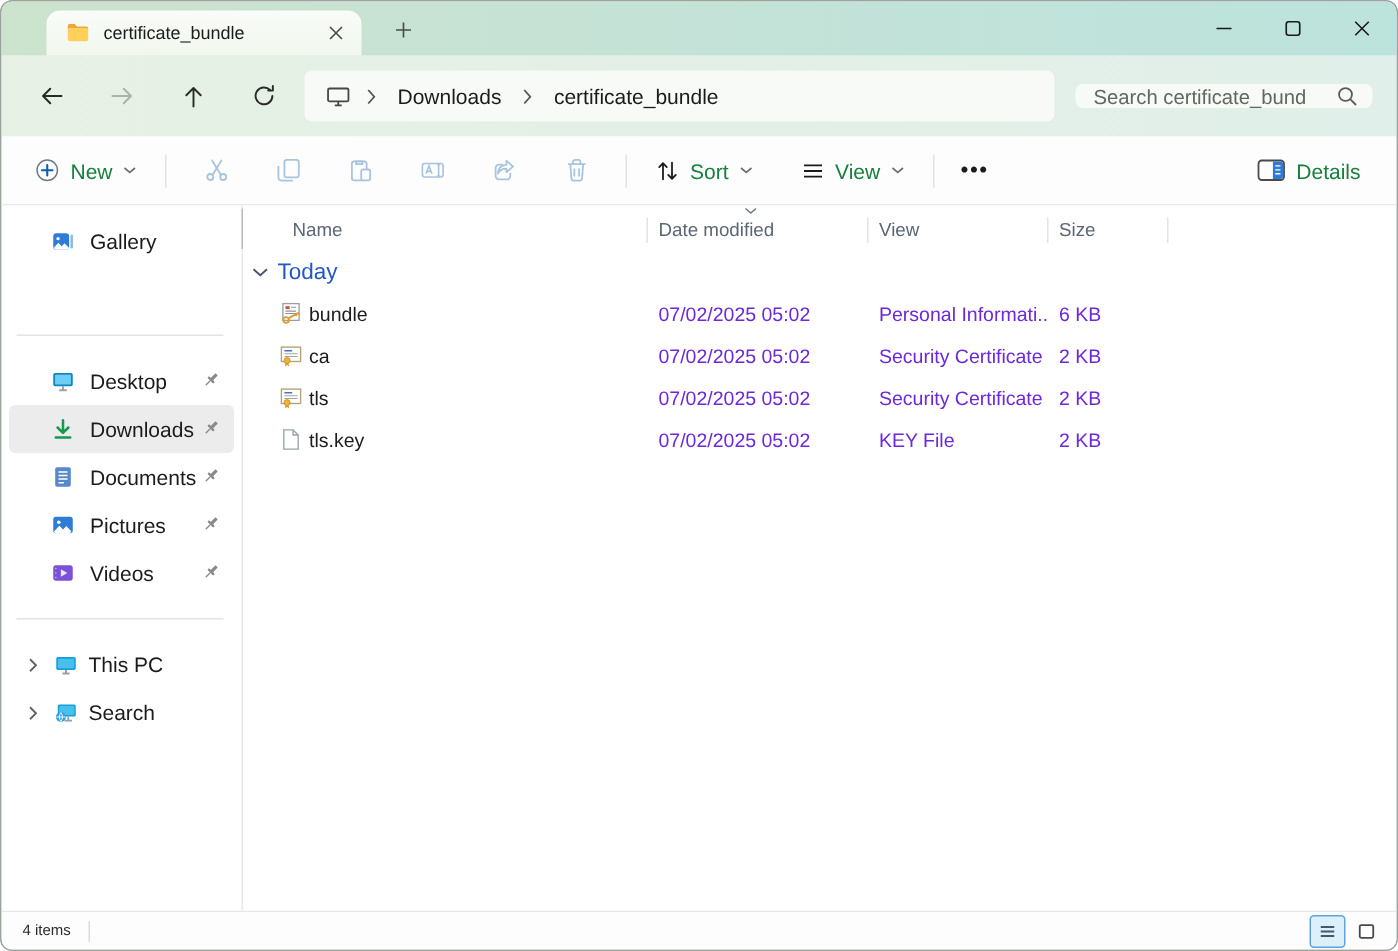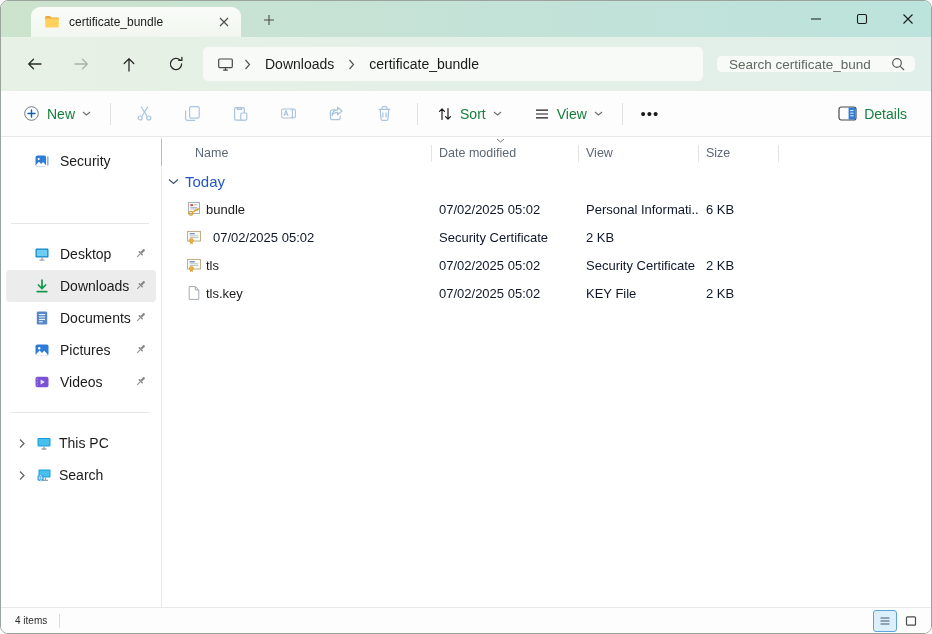--- a/index.html
+++ b/index.html
@@ -101,21 +101,21 @@
 
   .group-row { position:absolute; top: 36px; left: 6px; display:flex; align-items:center; gap: 6px; }
   .group-label { font-size: 15px; color: #2257c4; }
 
   .rows { position:absolute; top: 58px; left: 0; right: 8px; }
   .frow {
     height: 28px; display: grid;
     grid-template-columns: 24px 20px 226px 147px 120px 80px;
     align-items: center;
   }
-  .fcell { font-size: 13px; color: #0f172a; white-space: nowrap; overflow:hidden; }
+  .fcell { font-size: 13px; color: #6d28d9; white-space: nowrap; overflow:hidden; }
   .fname { color: #1b1b1b; }
   .fdate, .ftype, .fsize { padding-left: 7px; }
   .ficon { display:flex; align-items:center; }
 
   
   .statusbar {
     flex: 1; border-top: 1px solid #e8e8e8; background:#fdfdfd;
     display: flex; align-items: center; padding: 0 8px 0 14px;
   }
   .status-count { font-size: 10px; color: #2b2b2b; }
@@ -339,21 +339,21 @@
     <div class="sidebar">
       <div class="side-item">
         <span>
           <svg width="16" height="16" viewBox="0 0 16 16">
               <rect x="1.5" y="2.5" width="10.6" height="11" rx="2" fill="#2e7cd6"></rect>
               <circle cx="4.7" cy="6.1" r="1.1" fill="#fff"></circle>
               <path d="M1.9 12.1l3-3.3 2.2 2.3 1.9-2 3.1 3.2v.1a1.9 1.9 0 0 1-1.9 1.1H3.5a1.9 1.9 0 0 1-1.6-1.4z" fill="#fff"></path>
               <rect x="13" y="3.3" width="1.6" height="9.4" rx="0.8" fill="#8ab6e8"></rect>
             </svg>
         </span>
-        <span>Security</span>
+        <span>Gallery</span>
       </div>
 
       <div class="side-gap1"></div>
       <div class="side-divider"></div>
       <div class="side-gap2"></div>
 
       <div class="side-item h32">
         <span>
           <svg width="16" height="16" viewBox="0 0 16 16">
               <rect x="1.5" y="2.6" width="13" height="8.9" rx="1.2" fill="#0f87c6"></rect>
@@ -543,20 +543,21 @@
           <span></span>
           <span class="ficon">
             <svg width="16" height="16" viewBox="0 0 16 16">
                 <rect x="1.6" y="2.4" width="12.8" height="9.6" fill="#fffef6" stroke="#b4a27a" stroke-width="0.9"></rect>
                 <path d="M3.6 4.8h5.2" stroke="#4a71c8" stroke-width="1.1"></path>
                 <path d="M3.6 6.8h8.8M3.6 8.6h8.8" stroke="#9aa6b4" stroke-width="0.7"></path>
                 <circle cx="5.4" cy="11.4" r="2" fill="#f2b33c" stroke="#c58f23" stroke-width="0.6"></circle>
                 <path d="M4.5 13l-.8 2.3 1.7-1 1.5 1-.6-2.3" fill="#d99b27"></path>
               </svg>
           </span>
+          <span class="fcell fname">ca</span>
           <span class="fcell fdate">07/02/2025 05:02</span>
           <span class="fcell ftype">Security Certificate</span>
           <span class="fcell fsize">2 KB</span>
         </div>
 
         <div class="frow">
           <span></span>
           <span class="ficon">
             <svg width="16" height="16" viewBox="0 0 16 16">
                 <rect x="1.6" y="2.4" width="12.8" height="9.6" fill="#fffef6" stroke="#b4a27a" stroke-width="0.9"></rect>

